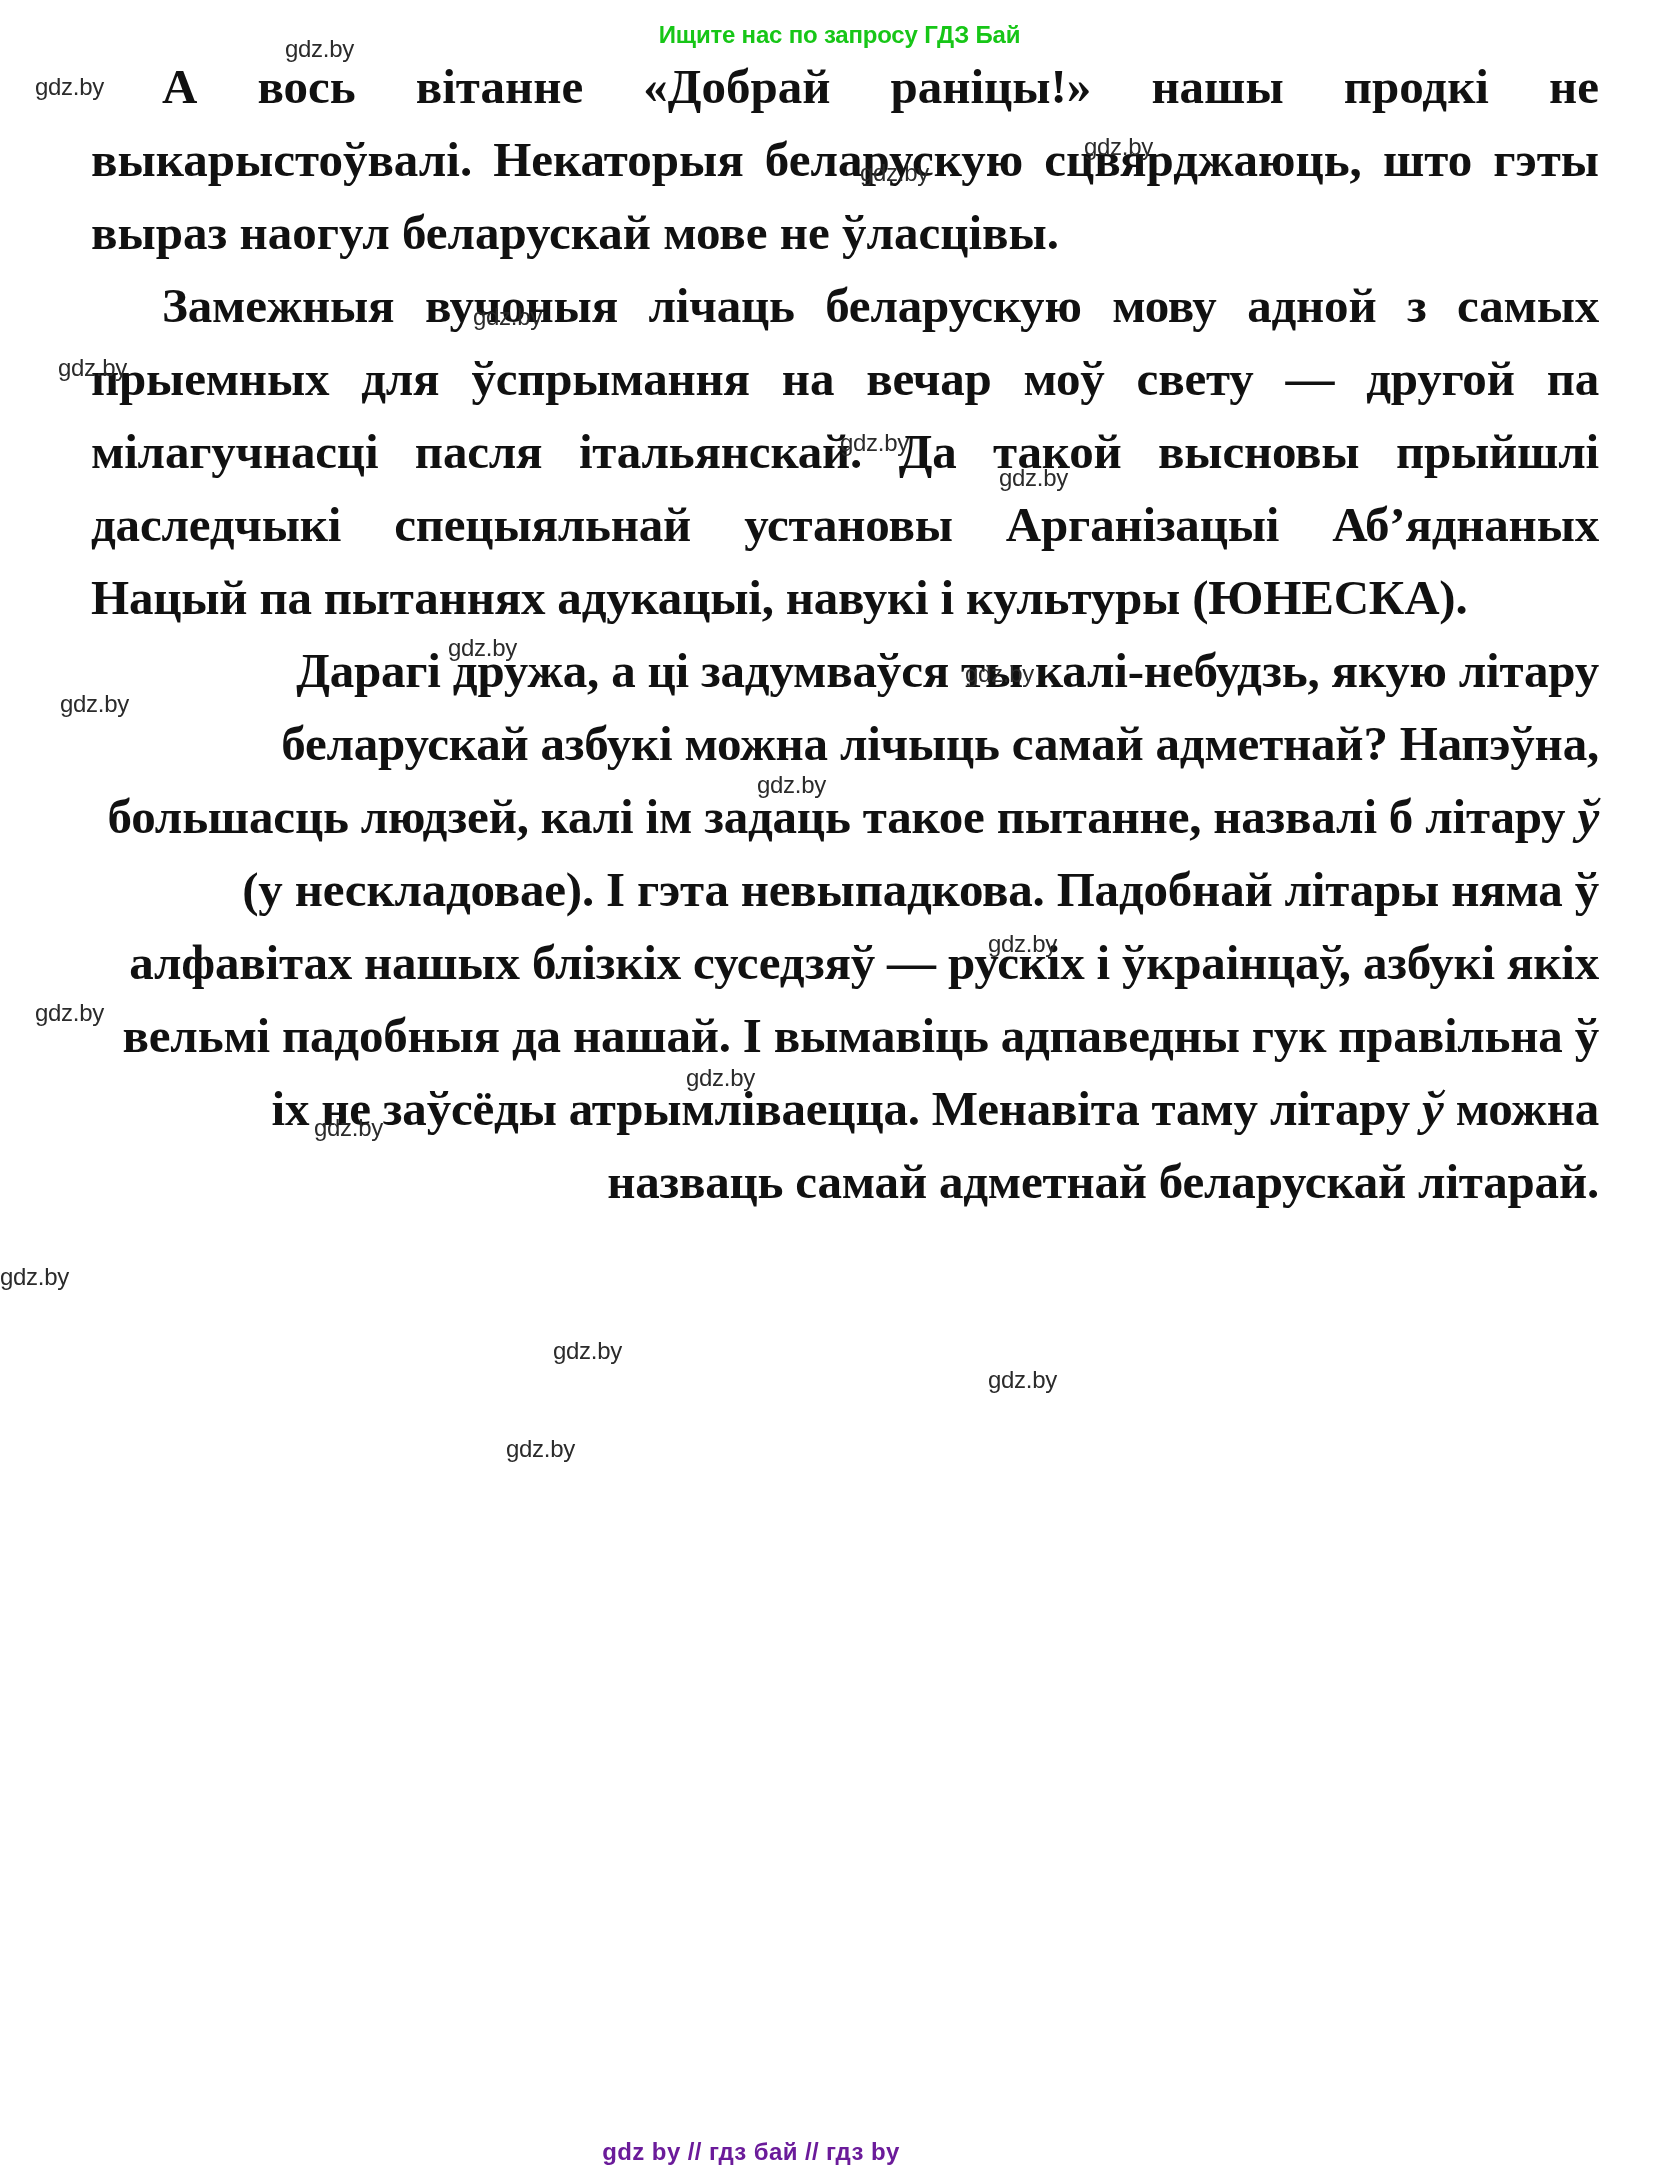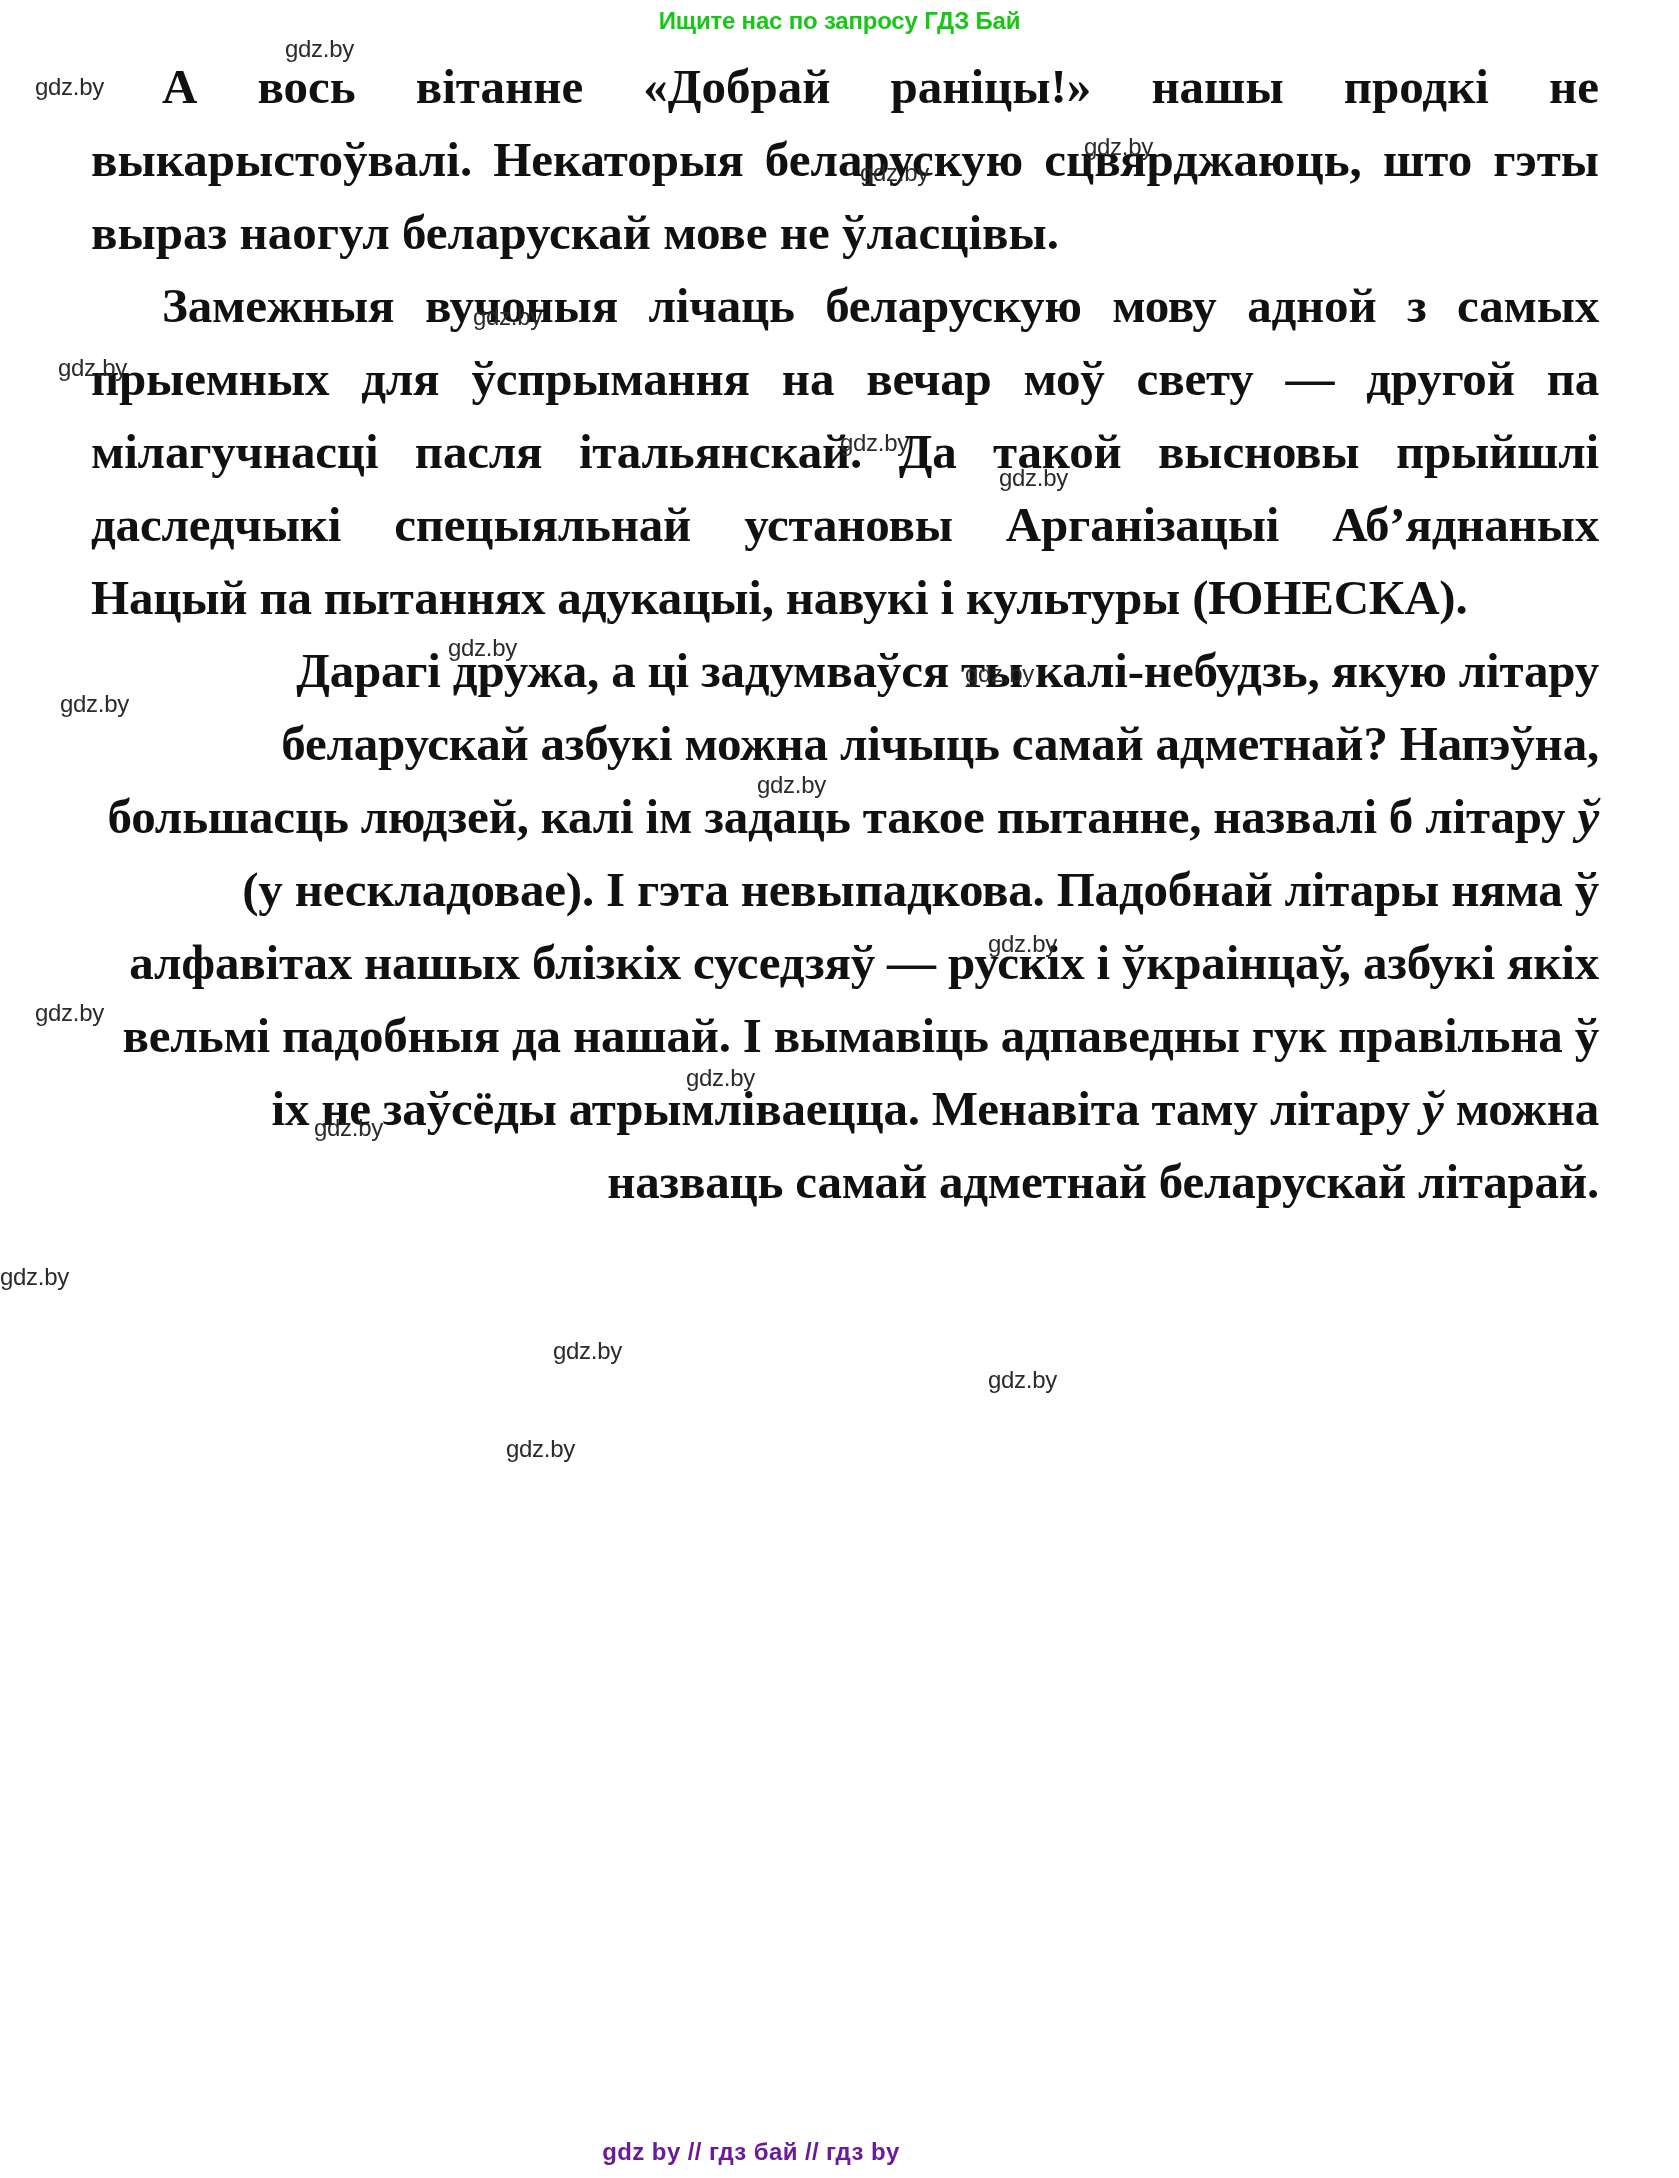--- a/index.html
+++ b/index.html
@@ -20,21 +20,21 @@
     position: absolute;
     top: 0;
     left: 0;
     width: 1679px;
     text-align: center;
     font-family: "Liberation Sans", sans-serif;
     font-weight: bold;
     font-size: 24px;
     letter-spacing: -0.2px;
     color: #17c617;
-    padding-top: 7px;
+    padding-top: 21px;
     white-space: nowrap;
   }
 
   
   #promo-footer {
     position: absolute;
     bottom: 13.4px;
     left: 0;
     width: 1502px;
     text-align: center;

